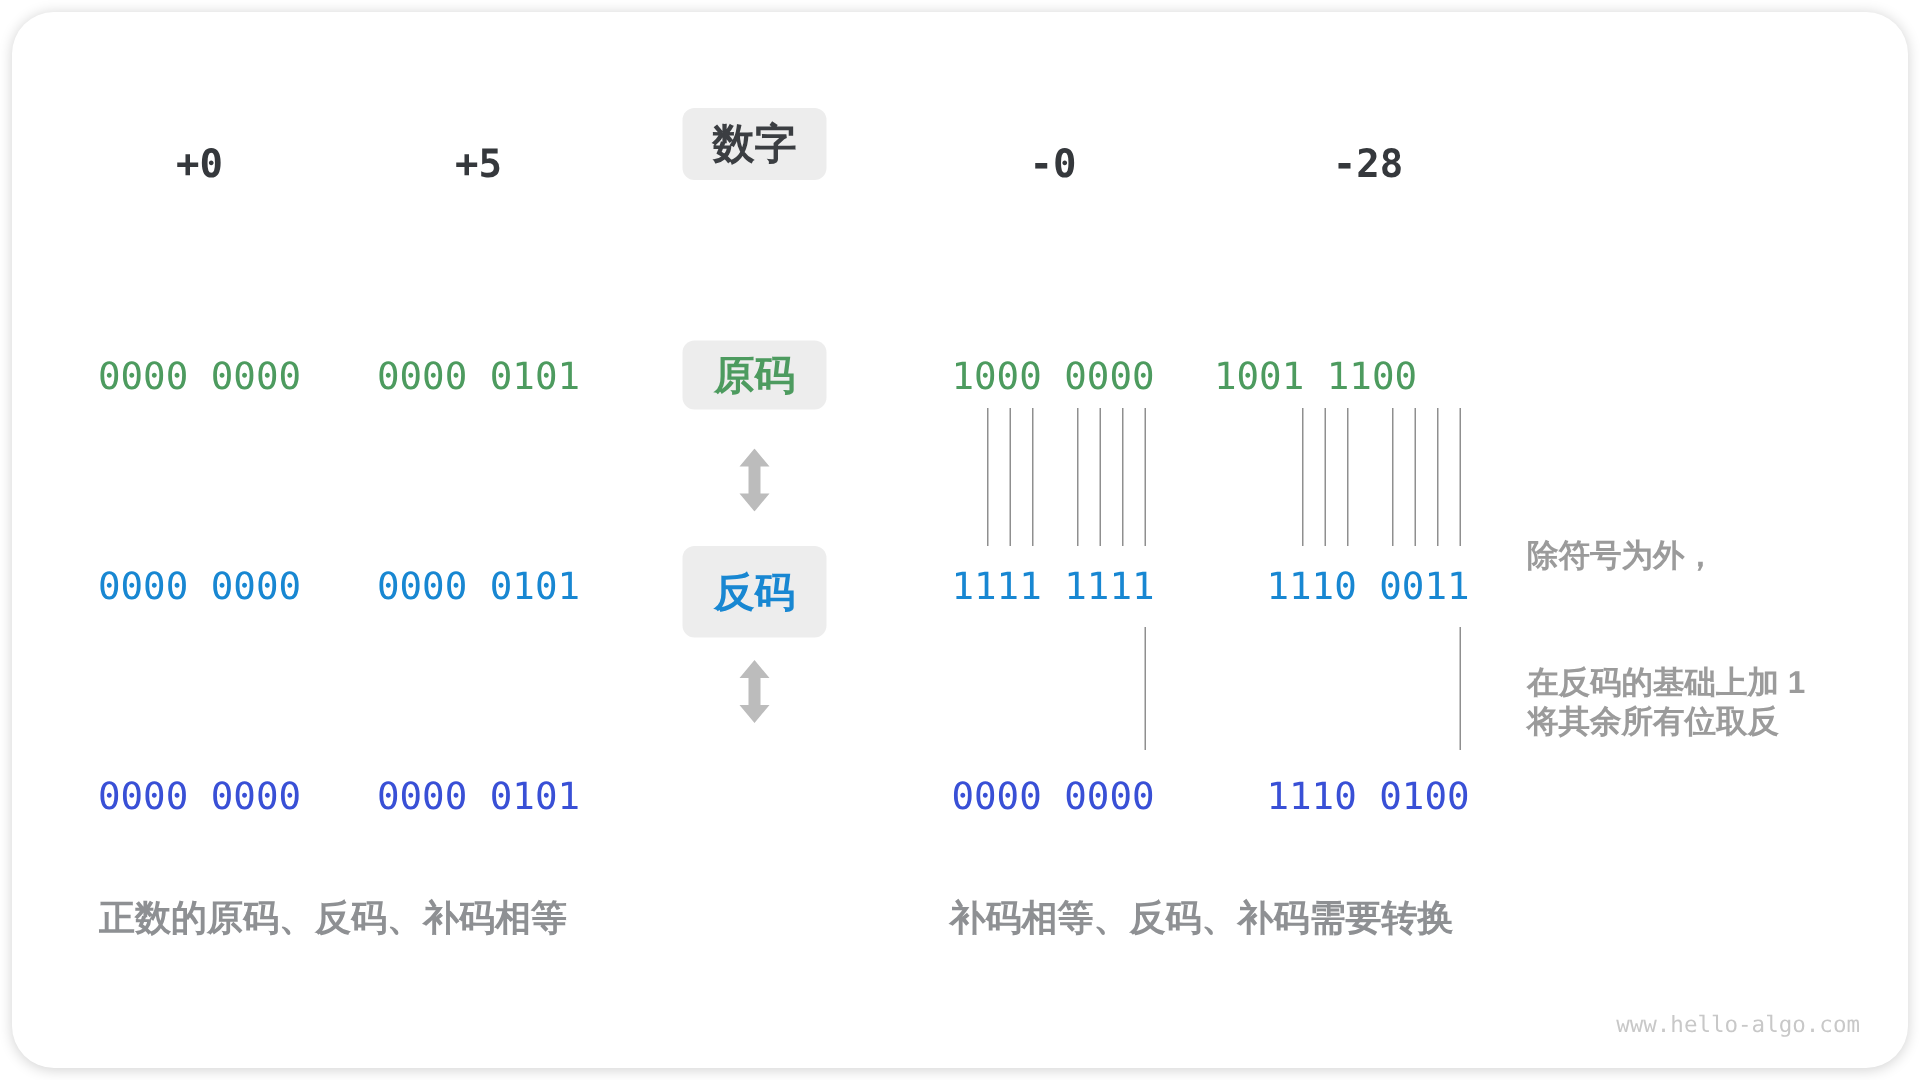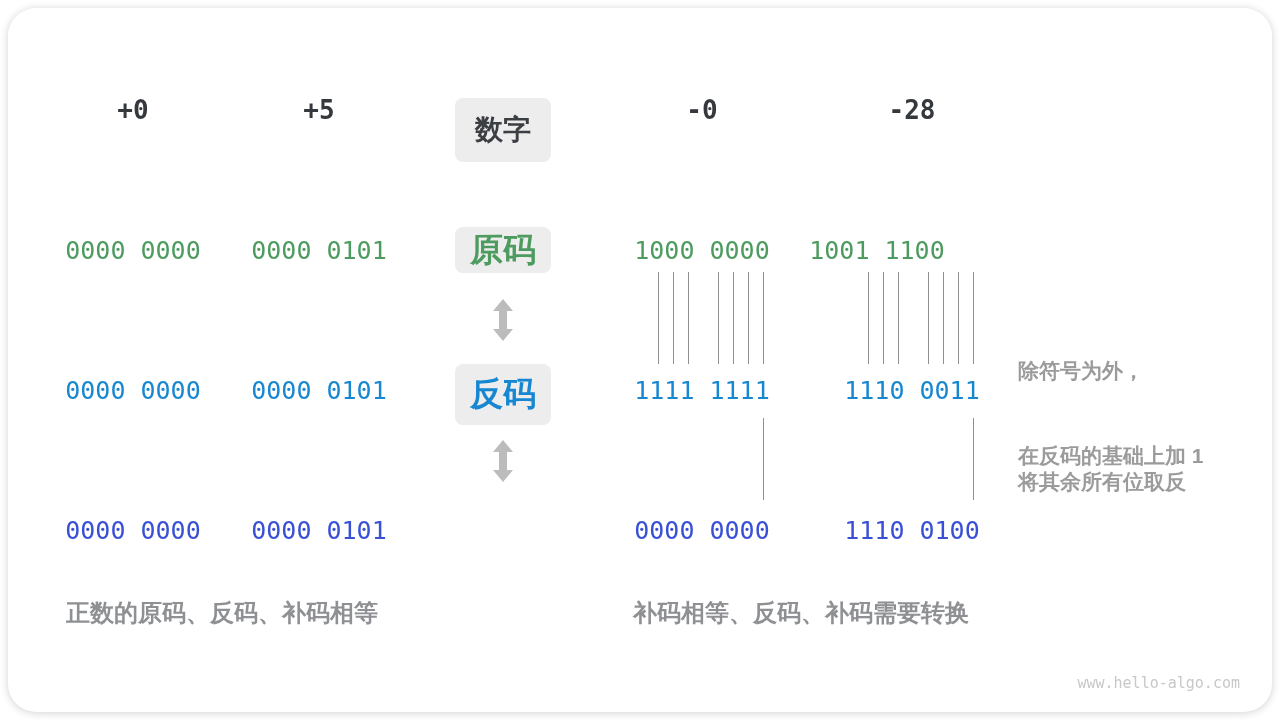--- a/index.html
+++ b/index.html
@@ -3,21 +3,21 @@
 <meta charset="utf-8">
 <style>
   html,body{margin:0;padding:0;background:#ffffff;width:1280px;height:720px;overflow:hidden;
     font-family:"Liberation Sans",sans-serif;}
   .card{position:absolute;left:8px;top:8px;width:1264px;height:704px;background:#ffffff;
     border-radius:28px;box-shadow:0 1px 9px rgba(0,0,0,0.18);}
   .numh{position:absolute;top:88px;transform:translateX(-50%);
     font-family:"DejaVu Sans Mono",monospace;font-weight:bold;font-size:26px;line-height:28px;
     color:#35383c;white-space:pre;}
   .labelbox{position:absolute;left:447px;width:96px;background:#ededed;border-radius:8px;
-    display:flex;align-items:center;justify-content:center;font-weight:bold;font-size:33px;}
+    display:flex;align-items:center;justify-content:center;font-weight:bold;font-size:27px;}
   .labelbox.dark{color:#3b3e42;font-size:28px;}
   .green{color:#4d9b5f;}
   .blue{color:#1887d2;}
   .indigo{color:#3950d6;}
   .bin{position:absolute;transform:translateX(-50%);font-family:"DejaVu Sans Mono",monospace;
     font-size:25px;line-height:25px;white-space:pre;}
   .vline{position:absolute;width:1px;background:#8f8f8f;}
   .arrow{position:absolute;left:484px;width:22px;height:42px;}
   .ann{position:absolute;left:1010px;font-weight:bold;font-size:21px;line-height:37px;
     color:#9b9b9b;white-space:pre;}
@@ -28,21 +28,21 @@
 </style>
 </head>
 <body>
 
 <div class="card">
 
   <div class="numh" style="left:125px">+0</div>
   <div class="numh" style="left:311px">+5</div>
   <div class="numh" style="left:694px">-0</div>
   <div class="numh" style="left:904px">-28</div>
-  <div class="labelbox dark" style="top:90px;height:64px">
+  <div class="labelbox dark" style="top:64px;height:48px">
     <span>数字</span>
   </div>
 
   <div class="labelbox green" style="top:219px;height:46px">
     <span>原码</span>
   </div>
   <div class="bin green" style="left:125px;top:230px">0000 0000</div>
   <div class="bin green" style="left:311px;top:230px">0000 0101</div>
   <div class="bin green" style="left:694px;top:230px">1000 0000</div>
   <div class="bin green" style="left:869px;top:230px">1001 1100</div>

